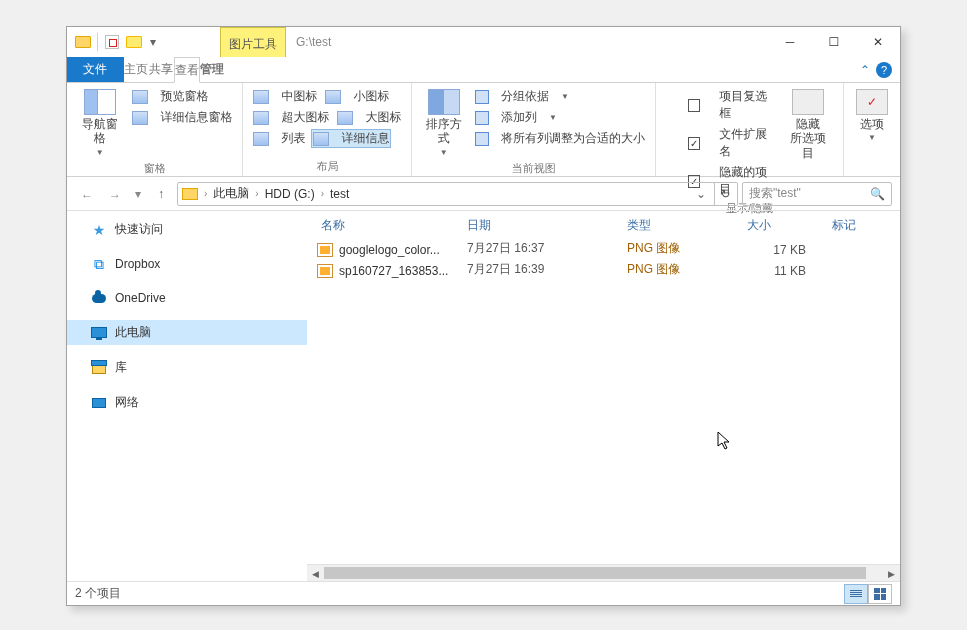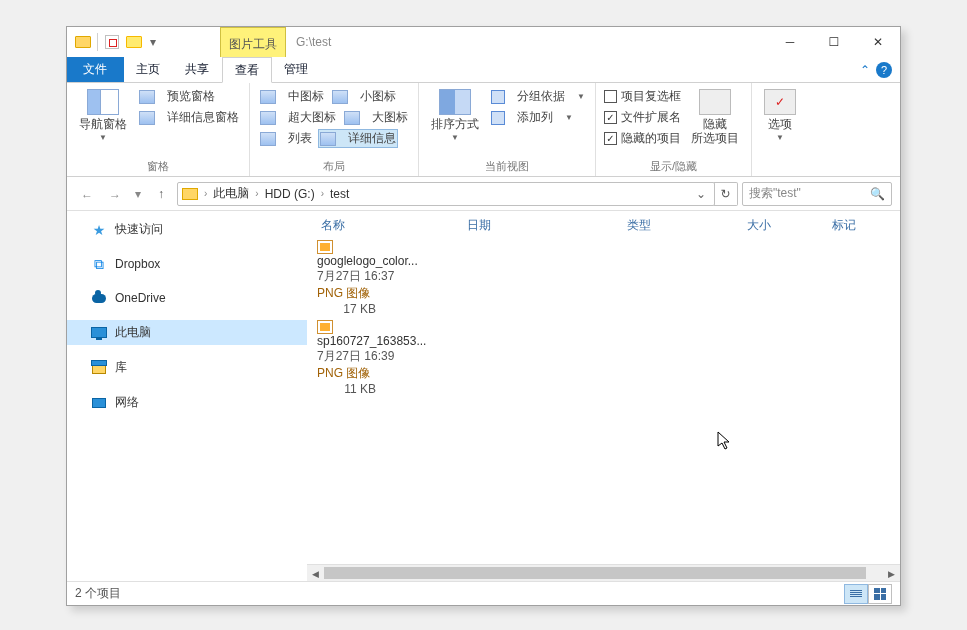--- a/index.html
+++ b/index.html
@@ -16,24 +16,24 @@
 .prop-mini::after { content:""; display:block; width: 6px; height: 6px; margin:3px; border:1px solid #d22; }
 .qat-drop { width: 14px; display:flex; align-items:center; justify-content:center; color:#666; }
 .context-tab { margin-left: 60px; padding: 4px 8px 0; background: #fff27a; border: 1px solid #d0c040; border-bottom: none; display: flex; align-items: center; color: #555; }
 .title-path { margin-left: 10px; color: #888; display: flex; align-items: center; }
 .titlebar-spacer { flex: 1; }
 .win-controls { display: flex; }
 .win-btn { width: 44px; display: flex; align-items: center; justify-content: center; color: #333; }
 
 
 .tabs-row { height: 26px; display: flex; align-items: stretch; border-bottom: 1px solid #d0d0d0; }
-.tab { padding: 4px 12px; display:flex; align-items:center; color:#0f172a; border-right: 1px solid transparent; }
+.tab { padding: 4px 0; display:flex; align-items:center; color:#737373; border-right: 1px solid transparent; }
 .tab.file { background: #1979ca; color: #fff; padding: 4px 16px; }
 .tab.active { border: 1px solid #d0d0d0; border-bottom: 1px solid #fff; margin-bottom: -1px; background: #fff; }
-.tab.context { background: #fff; }
+.tab.context { background: #fff; font-weight: bold; }
 .tabs-spacer { flex:1; }
 .tabs-right { display:flex; align-items:center; gap: 6px; padding-right: 8px; }
 .chev-up { color:#1979ca; }
 .help-circle { width:16px; height:16px; border-radius:50%; background:#1979ca; color:#fff; display:flex;align-items:center;justify-content:center; font-size:11px; }
 
 
 .ribbon { height: 94px; display:flex; border-bottom: 1px solid #d0d0d0; background:#fff; }
 .group { border-right: 1px solid #e0e0e0; padding: 4px 8px 2px; display:flex; flex-direction:column; }
 .group-body { flex:1; display:flex; gap: 6px; }
 .group-label { text-align:center; color:#777; font-size:11px; padding-top:2px; }
@@ -46,21 +46,21 @@
 .ritem.selected { background:#cde6f7; border:1px solid #8fb8e0; padding:0 1px;justify-content:flex-end; }
 .bigbtn { display:flex; flex-direction:column; align-items:center; gap:2px; padding: 2px 4px; }
 .bigbtn .bicon { width:32px; height:26px; border:1px solid #8aa9d6; background: linear-gradient(#e8f1fd,#c5d9f5); }
 .bigbtn .bicon.grey { border-color:#bbb; background:#eee; }
 .bigbtn .bicon.nav { background:#fff; position:relative; }
 .bigbtn .bicon.nav::before { content:""; position:absolute; left:0; top:0; bottom:0; width:40%; background:#9ec1f0; border-right:1px solid #8aa9d6; }
 .bigbtn .bicon.sort { display:flex; }
 .bigbtn .bicon.sort::before { content:""; width:50%; background:#7fa8e0; }
 .bigbtn .bicon.sort::after { content:""; width:50%; background:#c5d9f5; }
 .bigbtn .label { color:#444; text-align:center; line-height:1.2; }
-.chk { display:flex; align-items:center; gap:4px; color:#444; padding:1px 0; }
+.chk { display:flex; align-items:center; gap:19px; color:#444; padding:1px 0;margin-left:24px; }
 .chk .box { width:13px; height:13px; border:1px solid #555; display:flex; align-items:center; justify-content:center; font-size:10px; color:#333; }
 .drop-triangle { font-size:8px; color:#666; }
 
 
 .navbar { height: 34px; display:flex; align-items:center; gap:4px; padding: 4px 8px; border-bottom:1px solid #e0e0e0; }
 .nav-arrow { width:24px; height:24px; display:flex; align-items:center; justify-content:center; color:#888; border-radius:3px; }
 .nav-arrow.enabled { color:#555; }
 .addr { flex:1; height:24px; border:1px solid #c0c0c0; border-radius:2px; display:flex; align-items:center; padding:0 4px; gap:2px; }
 .addr .bcicon { width:16px; height:12px; background:#ffd666; border:1px solid #e0a800; margin-right:4px; }
 .addr .crumb { color:#333; padding: 2px 4px; }
@@ -90,21 +90,21 @@
 
 .content { flex:1; display:flex; flex-direction:column; }
 .cols { display:flex; padding: 6px 10px 4px; color:#1a5fb4; }
 .cols > div { color:#3a6ea5; }
 .col-name { width:150px; padding-left:4px; }
 .col-date { width:160px; }
 .col-type { width:120px; }
 .col-size { width:85px; }
 .col-tag { flex:1; }
 .rows { padding: 0 10px; }
-.row { display:flex; align-items:flex-start; padding: 2px 0; color:#333;flex-direction:column; }
+.row { display:flex; align-items:flex-end; padding: 2px 0; color:#333; }
 .row .ficon { width:16px; height:14px; border:1px solid #d09030; background:#fff; margin-right: 6px; position:relative; }
 .row .ficon::after { content:""; position:absolute; inset:2px; background:#ffb030; }
 .row .fname { width:128px; white-space:nowrap; overflow:hidden; text-overflow:ellipsis; }
 .row .fdate { width:160px; color:#555; }
 .row .ftype { width:120px; color:#a16207; }
 .row .fsize { width:85px; text-align:right; padding-right:26px; color:#555; }
 
 
 .cursor { position:absolute; pointer-events:none; }
 
@@ -237,20 +237,24 @@
         <div class="vstack">
           <div class="ritem">
               <span class="cicon blue"></span>
               <span>分组依据</span> 
               <span class="drop-triangle">▼</span>
             </div>
           <div class="ritem">
               <span class="cicon blue"></span>
               <span>添加列</span> 
               <span class="drop-triangle">▼</span>
+            </div>
+          <div class="ritem">
+              <span class="cicon blue"></span>
+              <span>将所有列调整为合适的大小</span>
             </div>
         </div>
       </div>
       <div class="group-label">当前视图</div>
     </div>
 
     <div class="group">
       <div class="group-body">
         <div class="vstack">
           <div class="chk">

